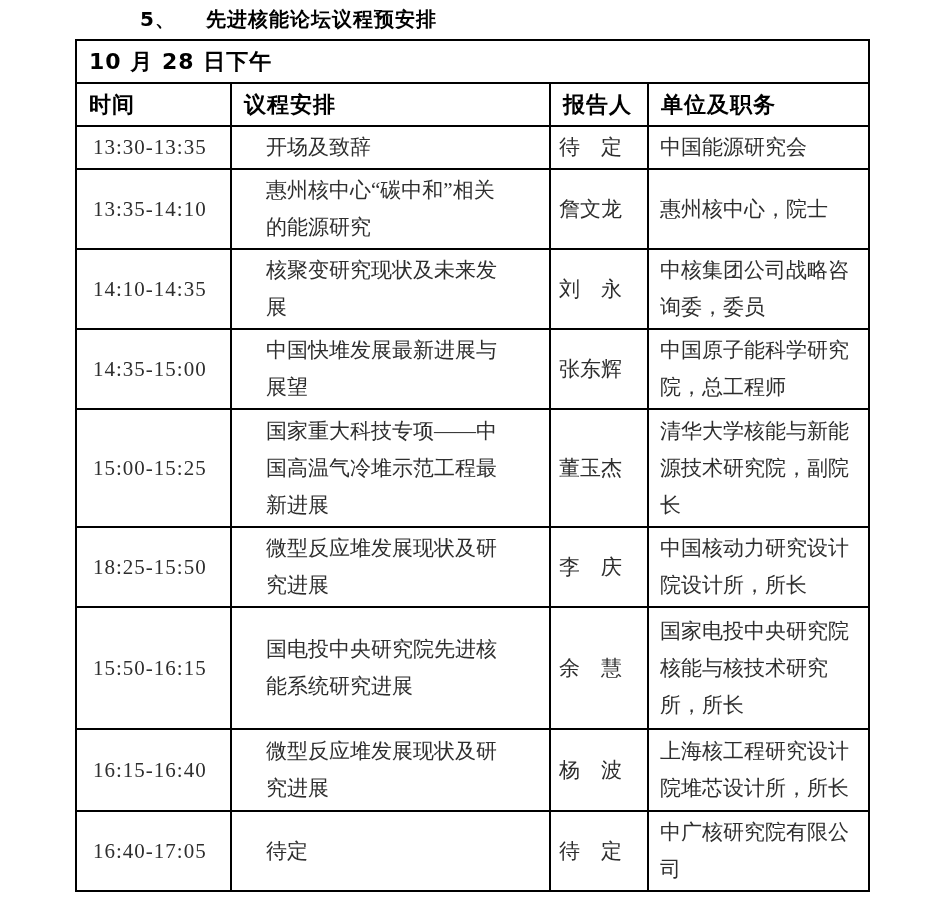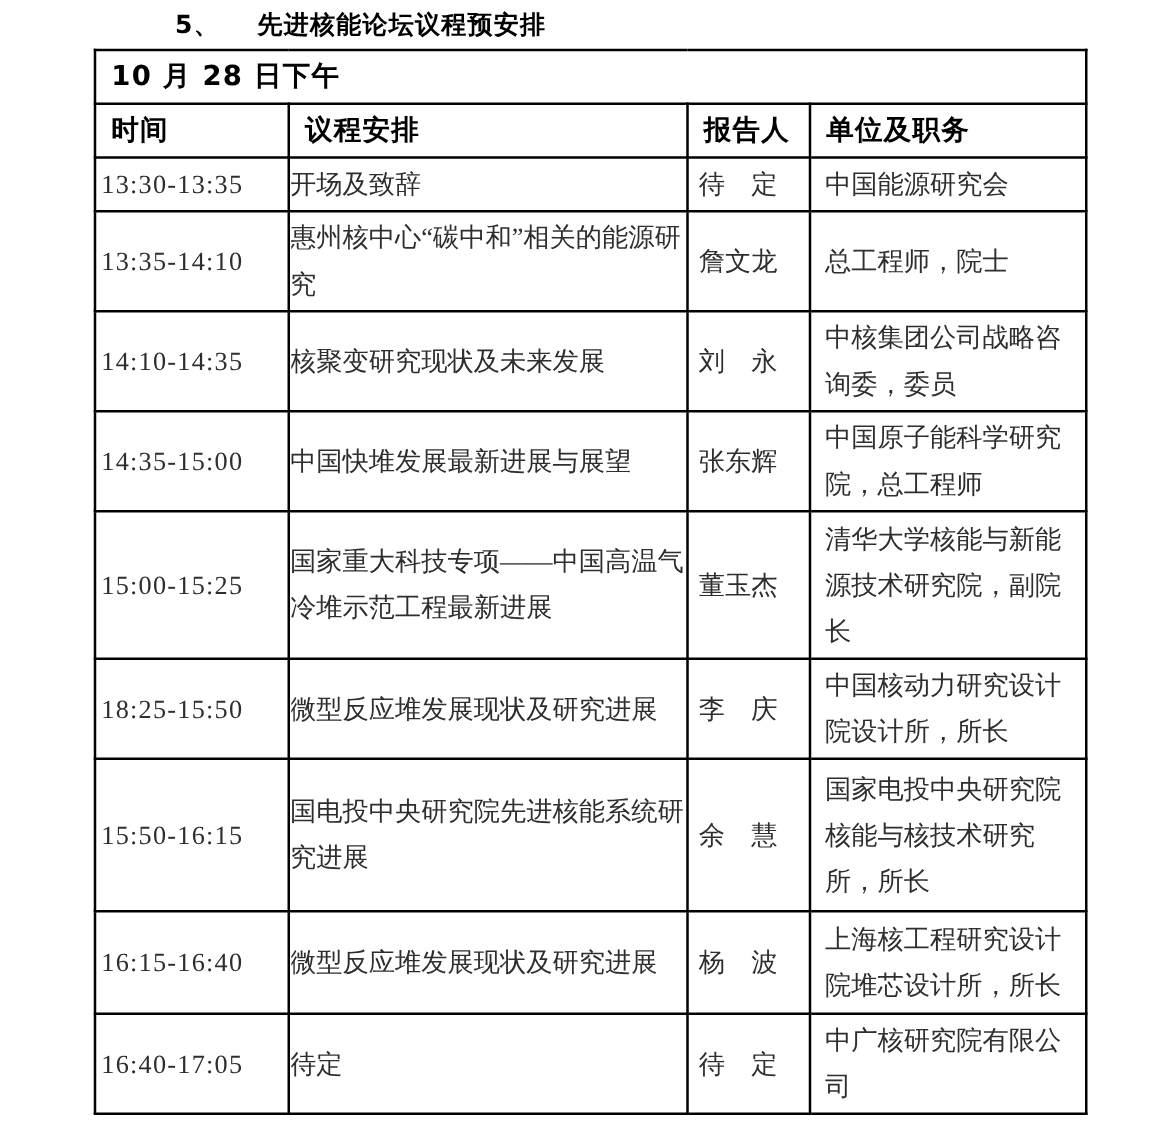--- a/index.html
+++ b/index.html
@@ -50,22 +50,22 @@
   tr.row-date   { height: 43px; }
   tr.row-head   { height: 41px; }
   tr.row-h42    { height: 42px; }
   tr.row-h76    { height: 76px; }
   tr.row-h77    { height: 77px; }
   tr.row-h118   { height: 118px; }
   tr.row-h78    { height: 78px; }
   tr.row-h122   { height: 122px; }
   tr.row-h82    { height: 82px; }
   tr.row-h72    { height: 72px; }
-  td.time-cell    { letter-spacing: 1px; padding: 2px 4px; }
-  td.agenda-cell  { padding: 2px 0; border-radius: 16px; }
+  td.time-cell    { letter-spacing: 1px; padding: 2px 16px; }
+  td.agenda-cell  { padding: 2px 34px; border-radius: 16px; }
   td.speaker-cell { padding: 2px 8px; }
   td.org-cell     { padding: 2px 11px; }
 </style>
 </head>
 <body>
 
 <div class="doc-title">
   <span class="title-num">5、</span><span>先进核能论坛议程预安排</span>
 </div>
 
@@ -89,21 +89,21 @@
     <tr class="row-h42">
       <td class="time-cell">13:30-13:35</td>
       <td class="agenda-cell">开场及致辞</td>
       <td class="speaker-cell">待　定</td>
       <td class="org-cell">中国能源研究会</td>
     </tr>
     <tr class="row-h76">
       <td class="time-cell">13:35-14:10</td>
       <td class="agenda-cell">惠州核中心“碳中和”相关的能源研究</td>
       <td class="speaker-cell">詹文龙</td>
-      <td class="org-cell">总工程师，院士</td>
+      <td class="org-cell">惠州核中心，院士</td>
     </tr>
     <tr class="row-h77">
       <td class="time-cell">14:10-14:35</td>
       <td class="agenda-cell">核聚变研究现状及未来发展</td>
       <td class="speaker-cell">刘　永</td>
       <td class="org-cell">中核集团公司战略咨询委，委员</td>
     </tr>
     <tr class="row-h77">
       <td class="time-cell">14:35-15:00</td>
       <td class="agenda-cell">中国快堆发展最新进展与展望</td>

